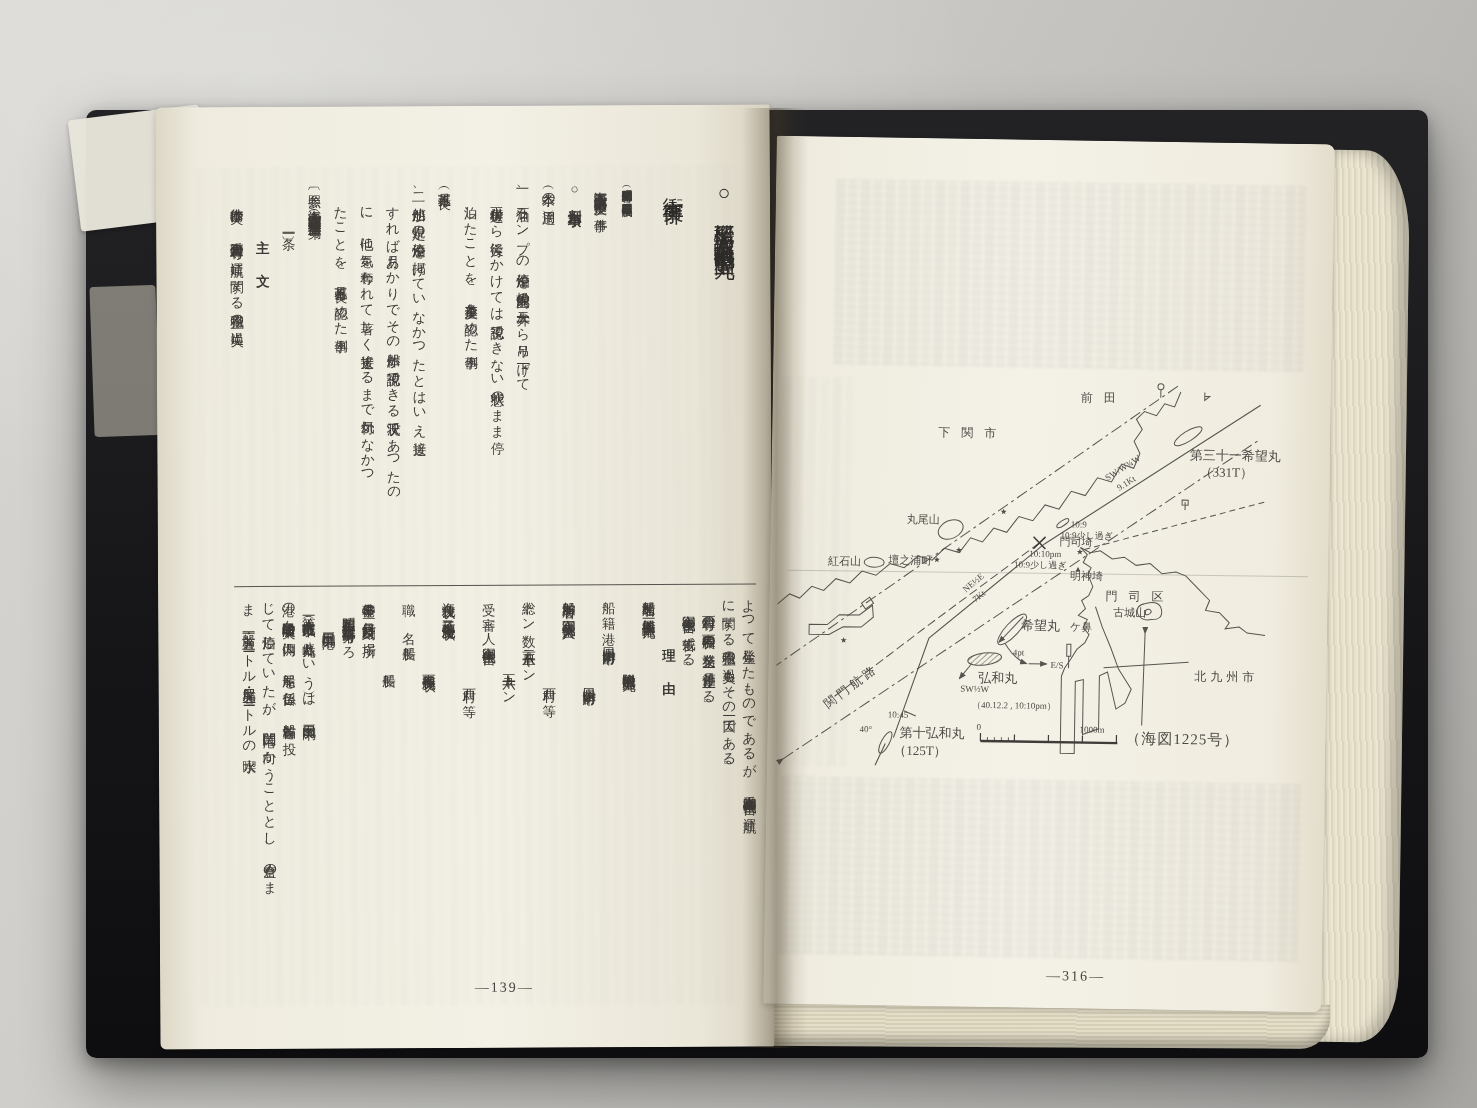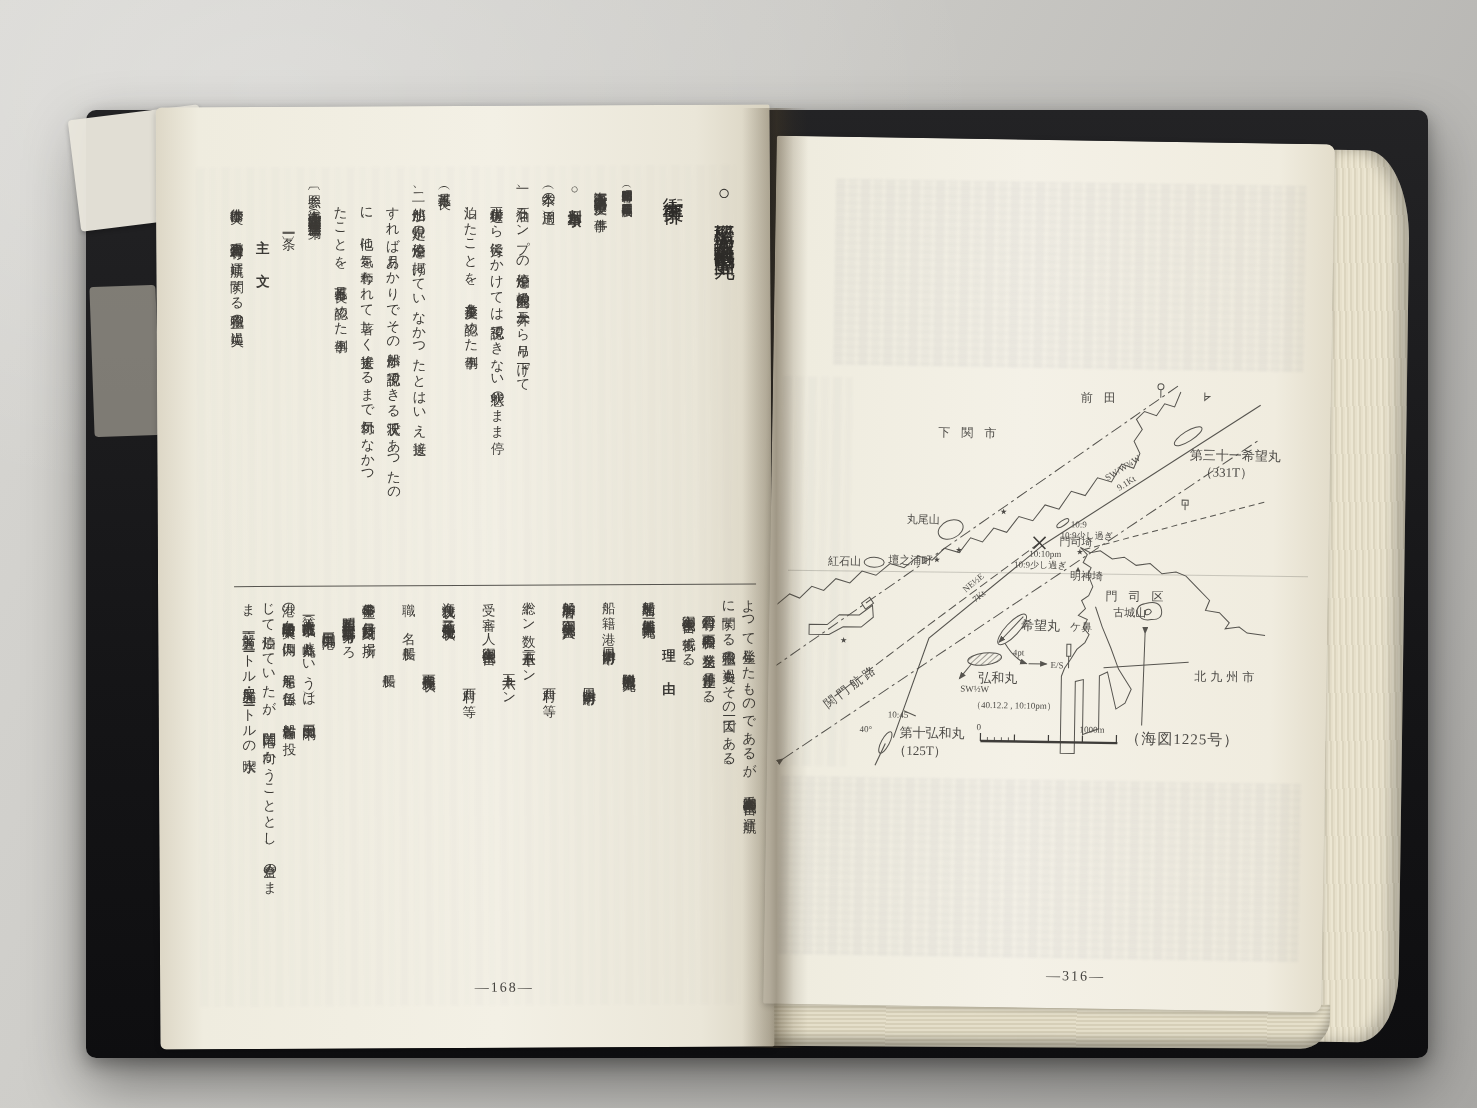--- a/index.html
+++ b/index.html
@@ -127,21 +127,21 @@
       <p class="jcol">　　　　　船長</p>
       <p class="jcol">事件発生の年月日時刻及び場所</p>
       <p class="jcol">　昭和四十二年二月十九日午前二時十分ころ</p>
       <p class="jcol">　　三田尻中関港</p>
       <p class="jcol">　第十一八幡丸（以下単に八幡丸という）は、三田尻中関</p>
       <p class="jcol">港の向島防波堤中央の内側に、船尾を係留し、船首錨を投</p>
       <p class="jcol">じて停泊していたが、関門港に向かうこととし、空倉のま</p>
       <p class="jcol">ま、船首一・一五メートル船尾二・五〇メートルの喫水</p>
     </div>
 
-    <div class="pagenum pn-left">—168—</div>
+    <div class="pagenum pn-left">—139—</div>
   </div>
 
   <div class="page page-right">
     <div class="ghost h" style="left:60px;top:42px;width:470px;height:186px;"></div>
     <div class="ghost h" style="left:14px;top:640px;width:520px;height:178px;"></div>
     <div class="ghost" style="left:10px;top:240px;width:70px;height:390px;opacity:.3;"></div>
     <div class="crease"></div>
 
     <svg style="position:absolute;left:8px;top:228px;" width="522" height="416" viewBox="0 0 522 416">
       <defs>

